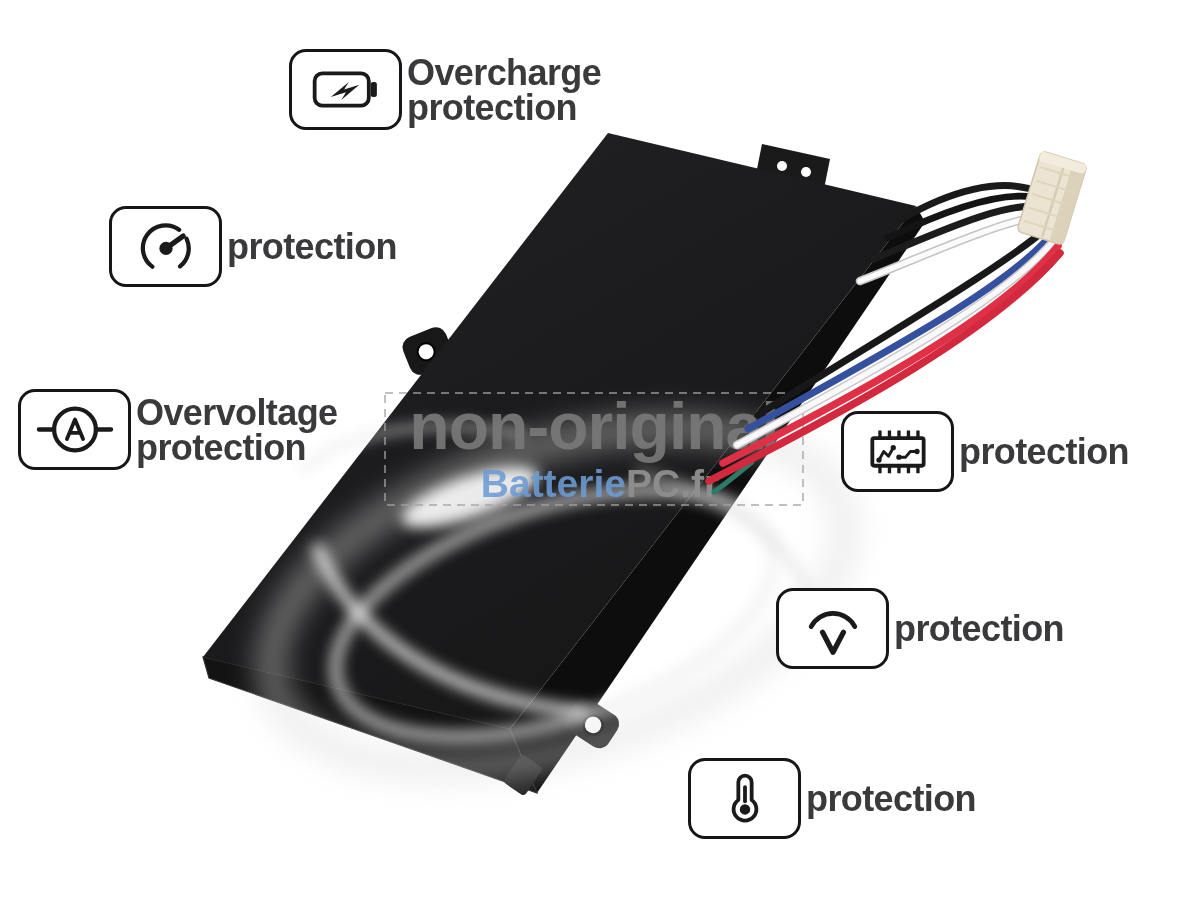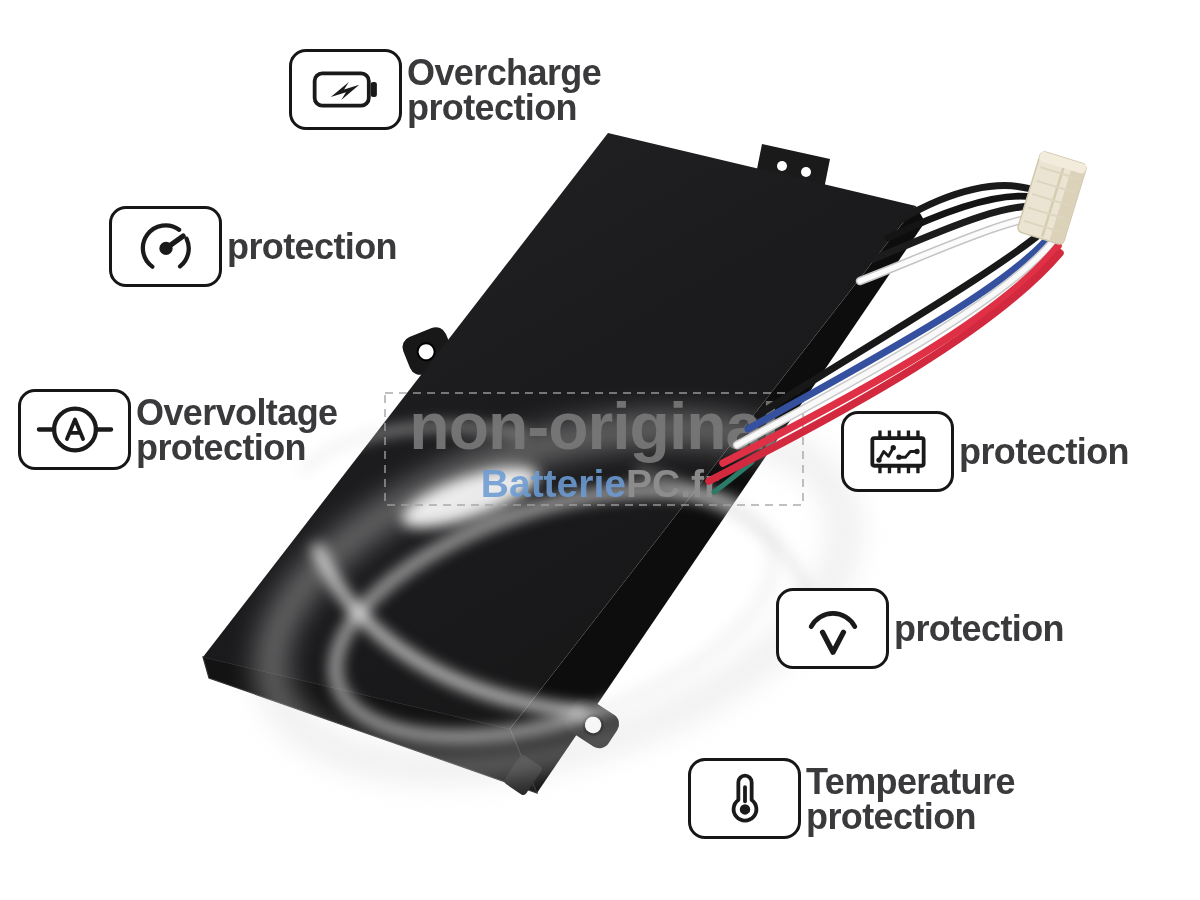--- a/index.html
+++ b/index.html
@@ -184,18 +184,17 @@
 
   <div class="callout" style="left:688px;top:758px">
     <div class="icon-box">
       <svg width="80" height="57" viewBox="0 0 80 60">
         <path d="M33,13 A7,7 0 0 1 47,13 L47,31.5 A12,12 0 1 1 33,31.5 Z" fill="none" stroke="#1a1a1a" stroke-width="4" stroke-linejoin="round"></path>
         <path d="M40,18 L40,33" stroke="#1a1a1a" stroke-width="4" stroke-linecap="round"></path>
         <circle cx="40" cy="41.5" r="5.5" fill="#1a1a1a"></circle>
       </svg>
     </div>
     <div class="label">
-      <div>Temperature</div>
       <div>protection</div>
     </div>
   </div>
 
 </div>
 
 </body></html>

